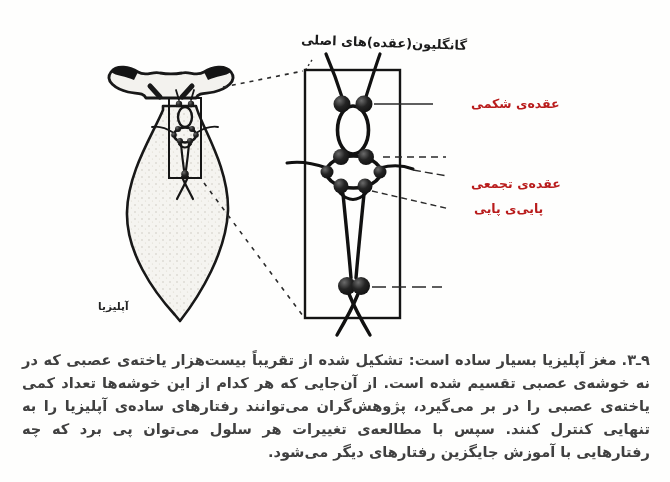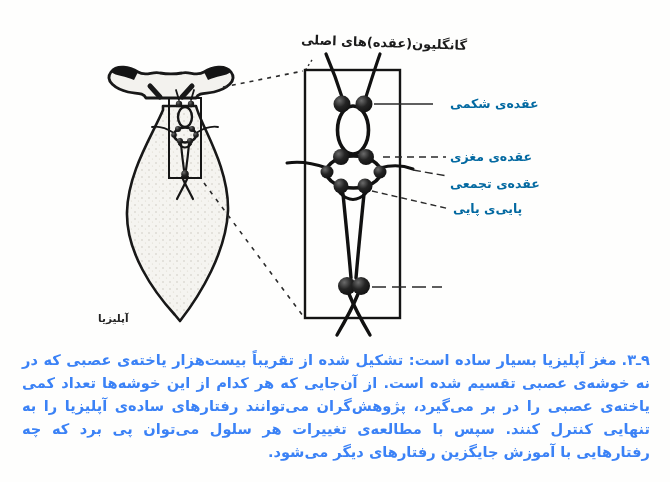--- a/index.html
+++ b/index.html
@@ -13,31 +13,31 @@
   }
   svg{position:absolute;left:0;top:0;}
   .callout-title{
     position:absolute;left:292px;top:35px;width:184px;
     direction:rtl;text-align:center;white-space:nowrap;
     font:700 13px/16px "DejaVu Sans",sans-serif;color:#1c1c1c;
     transform:rotate(2deg);
   }
   .glabel{
     position:absolute;direction:rtl;white-space:nowrap;
-    font:700 12.5px/16px "DejaVu Sans",sans-serif;color:#0369a1;
+    font:700 12.5px/16px "DejaVu Sans",sans-serif;color:#b91c1c;margin-left:21px;
   }
   .animal-label{
-    position:absolute;left:98px;top:312px;direction:rtl;white-space:nowrap;
+    position:absolute;left:98px;top:300px;direction:rtl;white-space:nowrap;
     font:700 10.5px/13px "DejaVu Sans",sans-serif;color:#242424;
   }
   .caption{
     position:absolute;left:22px;right:20px;top:348px;margin:0;
     direction:rtl;text-align:justify;
     font:700 14.6px/23px "DejaVu Sans",sans-serif;
-    color:#3b82f6;
+    color:#404040;
   }
   .fig-num{margin-left:5px;}
 </style>
 </head>
 <body>
 
 <div class="stage">
 
   <svg width="670" height="346" viewBox="0 0 670 346">
     <defs>
@@ -139,21 +139,20 @@
       <path d="M383,157 L446,157" stroke-width="1.4" stroke-dasharray="7 5"></path>
       <path d="M413,170 L447,176" stroke-width="1.4" stroke-dasharray="8 4"></path>
       <path d="M372,191 L450,209" stroke-width="1.4" stroke-dasharray="6 4"></path>
       <path d="M372,287 L442,287" stroke-width="1.5" stroke-dasharray="14 6"></path>
     </g>
   </svg>
 
   <div class="callout-title">گانگلیون(عقده)های اصلی</div>
 
   <div class="glabel" style="left:450px;top:96px">عقده‌ی شکمی</div>
-  <div class="glabel" style="left:450px;top:149px">عقده‌ی مغزی</div>
   <div class="glabel" style="left:450px;top:176px">عقده‌ی تجمعی</div>
   <div class="glabel" style="left:453px;top:201px">پایی‌ی پایی</div>
 
   <div class="animal-label">آپلیزیا</div>
 
   <p class="caption"><span class="fig-num">۹ـ۳.</span><span>مغز آپلیزیا بسیار ساده است: تشکیل شده از تقریباً بیست‌هزار یاخته‌ی عصبی که در نه خوشه‌ی عصبی تقسیم شده است. از آن‌جایی که هر کدام از این خوشه‌ها تعداد کمی یاخته‌ی عصبی را در بر می‌گیرد، پژوهش‌گران می‌توانند رفتارهای ساده‌ی آپلیزیا را به تنهایی کنترل کنند. سپس با مطالعه‌ی تغییرات هر سلول می‌توان پی برد که چه رفتارهایی با آموزش جایگزین رفتارهای دیگر می‌شود.</span></p>
 
 </div>
 
 </body></html>

